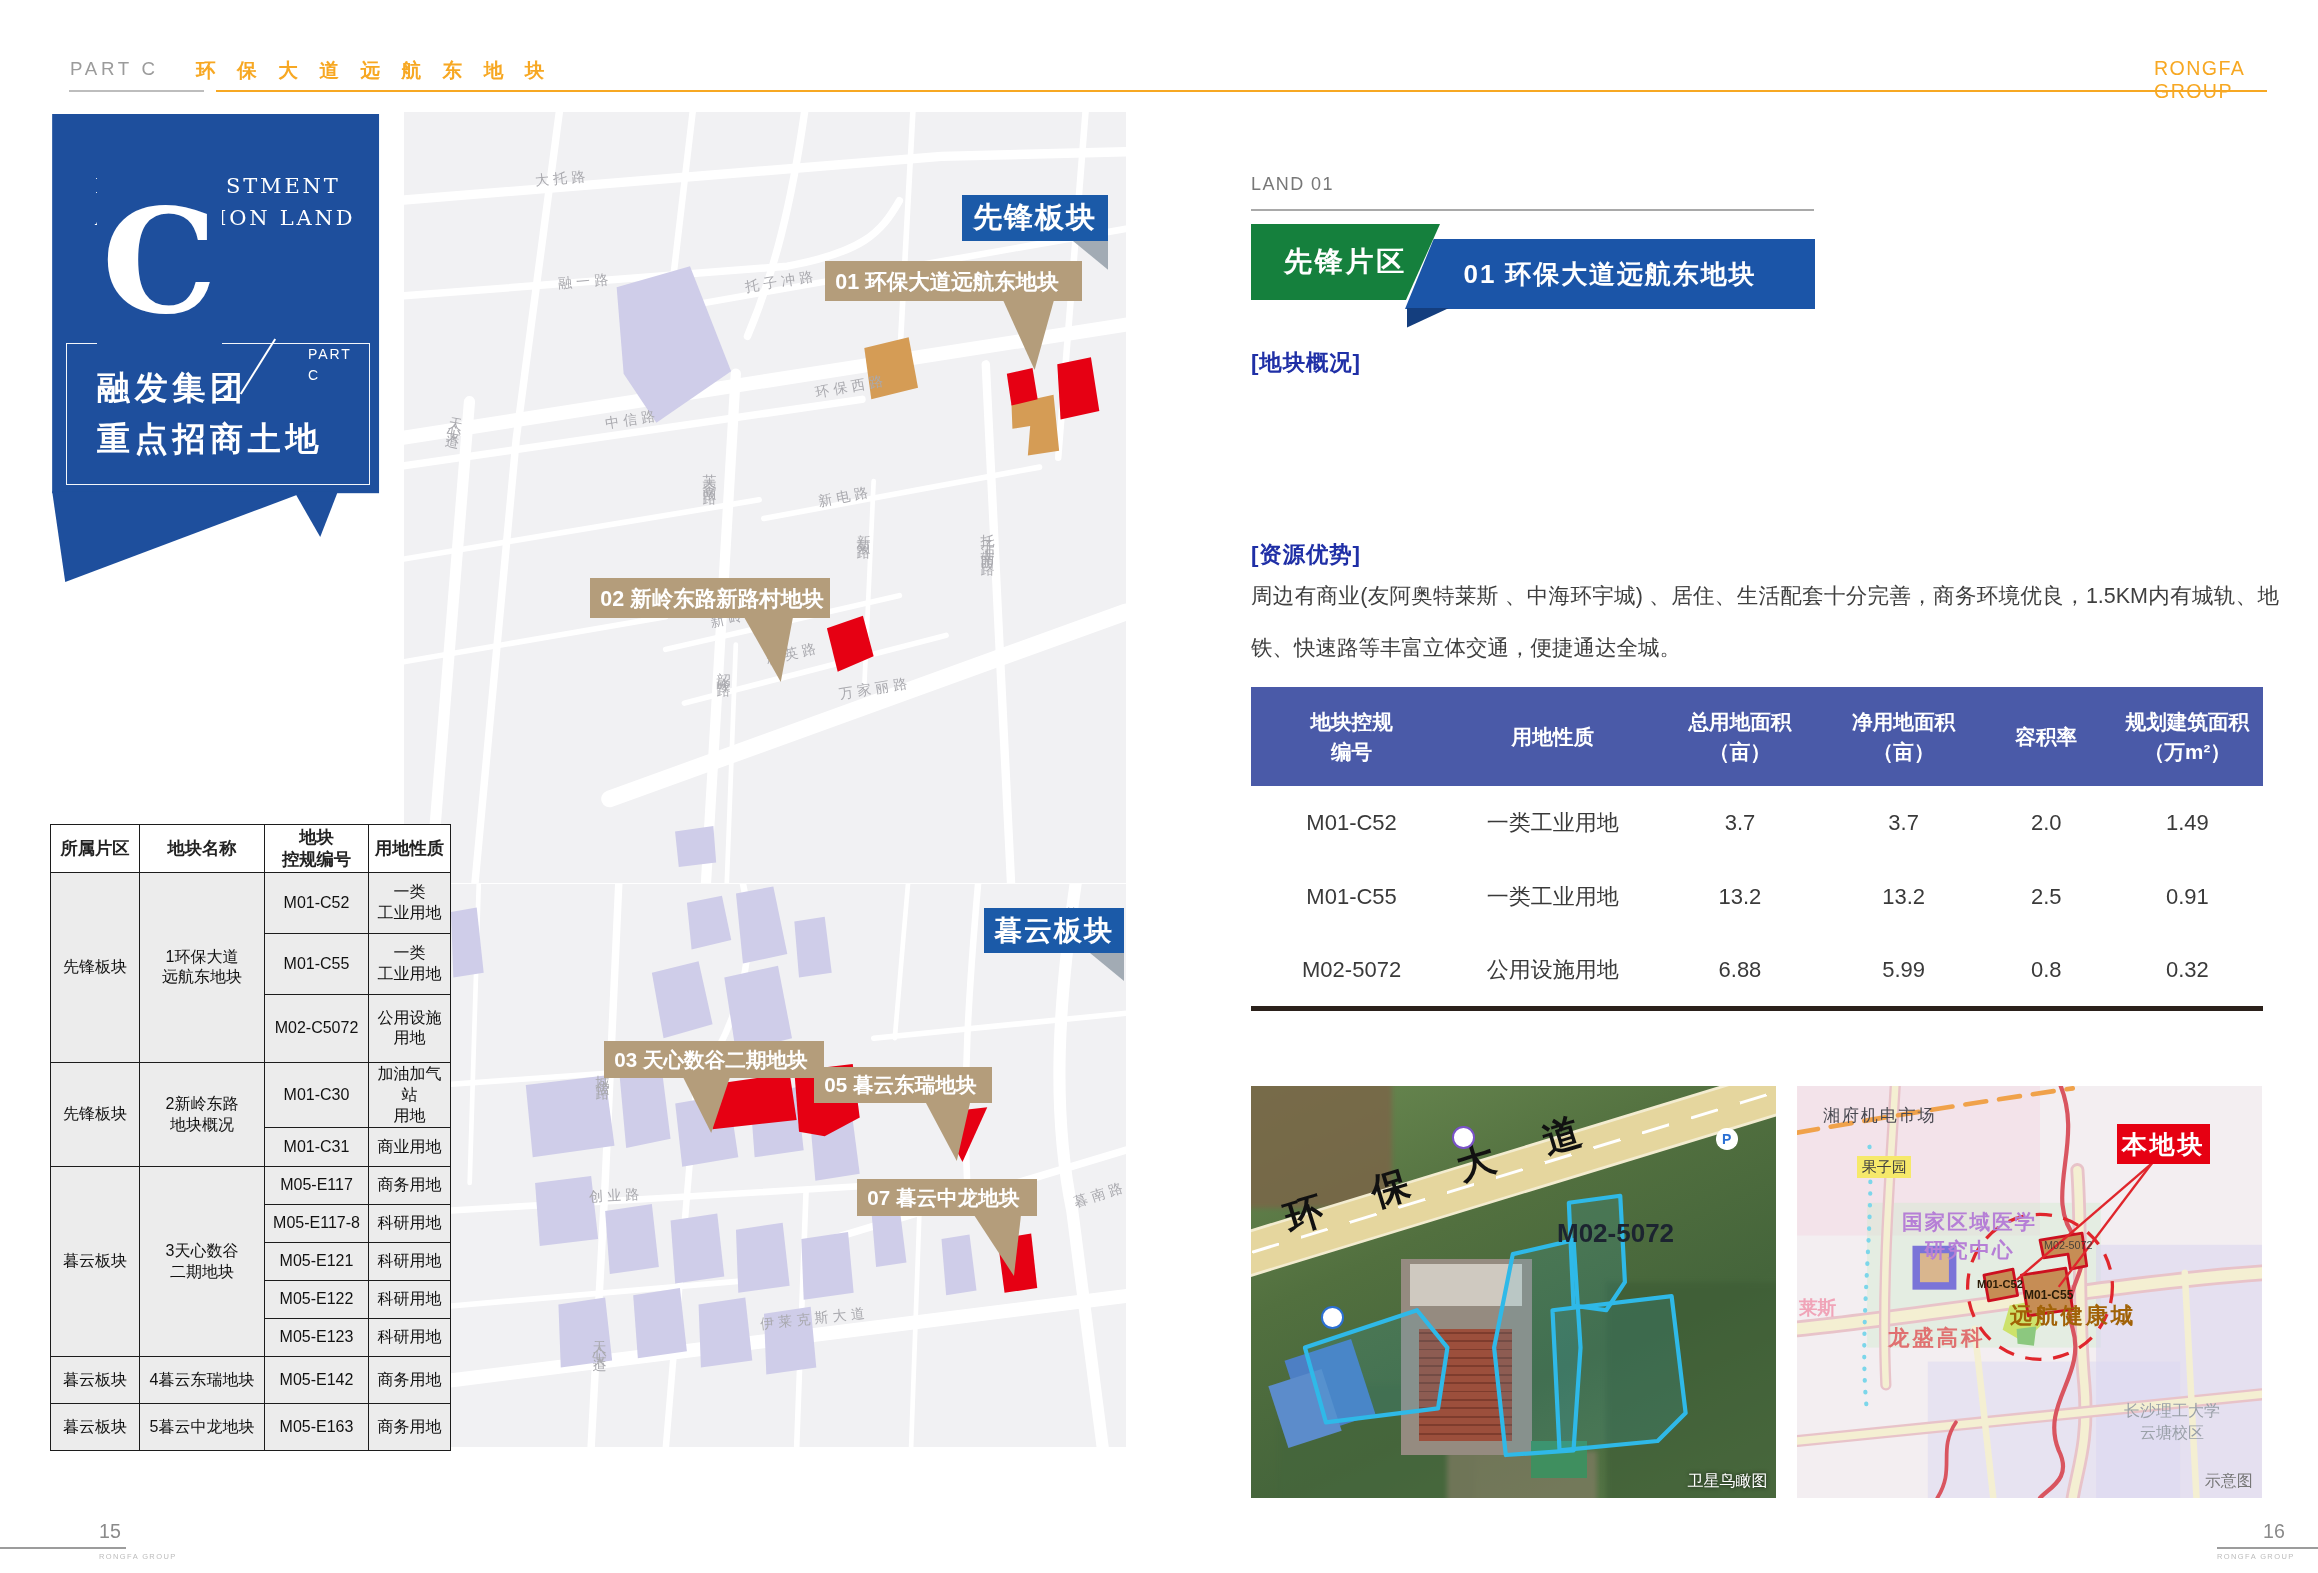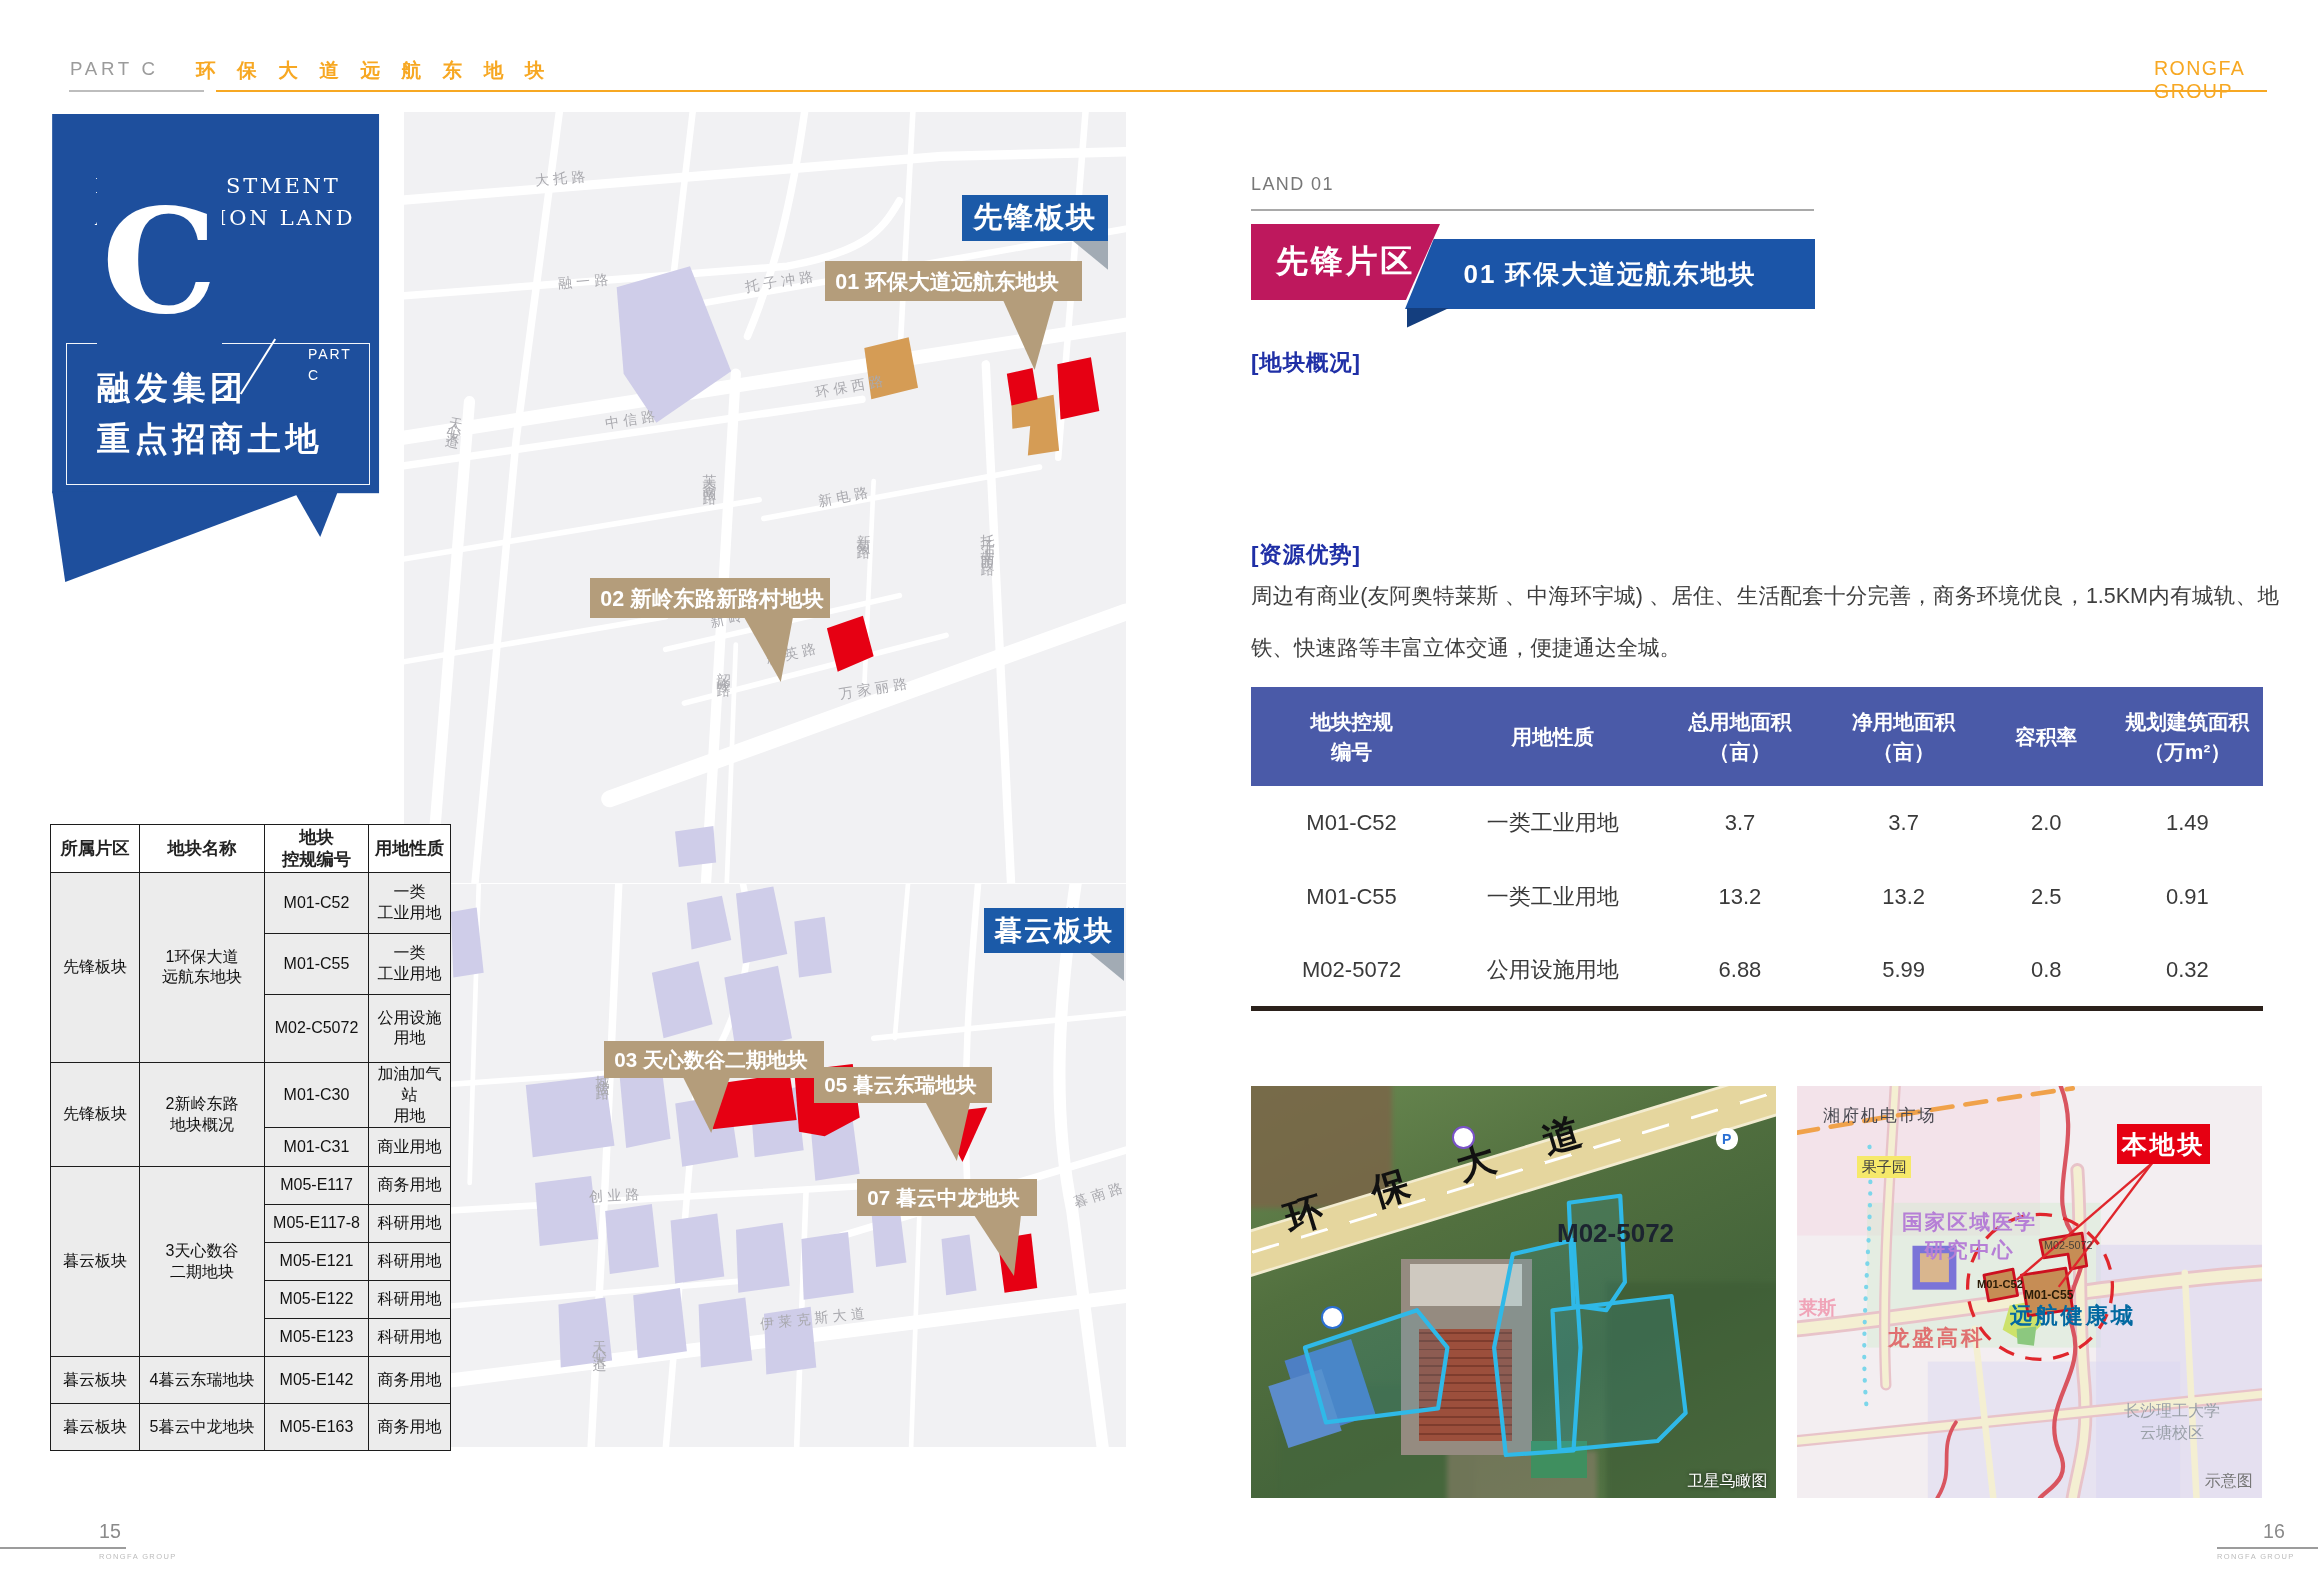--- a/index.html
+++ b/index.html
@@ -35,21 +35,21 @@
            display:flex;align-items:center;padding:0 10.3px;white-space:nowrap;}
   .tail{position:absolute;background:#b49d7b;}
   
   .ltable{position:absolute;border-collapse:collapse;table-layout:fixed;}
   .ltable th{background:#fff;font-size:17.3px;font-weight:bold;border:0.9px solid #1c1c1c;white-space:pre-line;line-height:1.3;}
   .ltable td{background:#ececec;font-size:16px;border:0.9px solid #1c1c1c;text-align:center;
              white-space:pre-line;line-height:1.3;color:#111;}
   .ltable{border:1.4px solid #111;}
   
   .land{font-size:18px;color:#777;letter-spacing:1.4px;}
-  .ztag{position:absolute;background:#be185d;color:#fff;font-weight:bold;font-size:32px;
+  .ztag{position:absolute;background:#15803d;color:#fff;font-weight:bold;font-size:28px;
         display:flex;align-items:center;justify-content:center;letter-spacing:2.8px;
         clip-path:polygon(0 0,100% 0,82% 100%,0 100%);}
   .ptitle{position:absolute;background:#1b55a8;color:#fff;font-weight:bold;font-size:26px;
         display:flex;align-items:center;justify-content:center;letter-spacing:1.9px;
         clip-path:polygon(7% 0,100% 0,100% 100%,0 100%);}
   .notch{position:absolute;background:#143e7e;clip-path:polygon(0 0,100% 0,0 100%);}
   .h-blue{font-size:22.4px;font-weight:bold;color:#1f2fa6;letter-spacing:0.9px;}
   .para{font-size:21.5px;color:#3f3f3f;line-height:2.4;text-align:justify;}
   .dtable{position:absolute;border-collapse:collapse;table-layout:fixed;border-bottom:5.6px solid #2b211b;}
   .dtable th{background:#4a5aa8;color:#fff;font-size:20.6px;font-weight:bold;white-space:pre-line;line-height:1.45;}
@@ -462,21 +462,21 @@
       <g stroke="#e0262c" stroke-width="5">
         <line x1="760" y1="165" x2="470" y2="415"></line>
         <line x1="760" y1="165" x2="560" y2="430"></line>
       </g>
     </svg>
     <div class="sch-label" style="left:26px;top:18.7px;color:#4a4a52;font-size:17px;letter-spacing:1.9px;">湘府机电市场</div>
     <div class="sch-label" style="left:60px;top:70px;background:#f6e96a;color:#404040;font-size:15px;padding:0.9px 4.7px;">果子园</div>
     <div class="sch-label" style="left:105px;top:122px;color:#b67fd6;font-size:20.6px;font-weight:bold;letter-spacing:1.9px;">国家区域医学
 研究中心</div>
     <div class="sch-label" style="left:91px;top:238px;color:#e07070;font-size:21.5px;font-weight:bold;letter-spacing:2.8px;">龙盛高科</div>
-    <div class="sch-label" style="left:213px;top:215px;color:#0369a1;font-size:22.4px;font-weight:bold;letter-spacing:2.8px;">远航健康城</div>
+    <div class="sch-label" style="left:213px;top:215px;color:#a16207;font-size:22.4px;font-weight:bold;letter-spacing:2.8px;">远航健康城</div>
     <div class="sch-label" style="left:1.9px;top:209px;color:#f0a4b8;font-size:18.7px;font-weight:bold;">莱斯</div>
     <div class="sch-label" style="left:327px;top:314px;color:#9aa0a8;font-size:16px;">长沙理工大学
 云塘校区</div>
     <div class="sch-label" style="left:180px;top:191px;color:#2a1c08;font-size:11.2px;font-weight:bold;">M01-C52</div>
     <div class="sch-label" style="left:227px;top:201px;color:#2a1c08;font-size:12px;font-weight:bold;">M01-C55</div>
     <div class="sch-label" style="left:247px;top:152px;color:#333;font-size:10.8px;opacity:.85;">M02-5072</div>
     <div class="redbox" style="left:320px;top:38px;width:93px;height:40px;">
       <span>本地块</span>
     </div>
     <div class="sch-cap" style="right:9.3px;bottom:6.5px;color:#777;">示意图</div>

